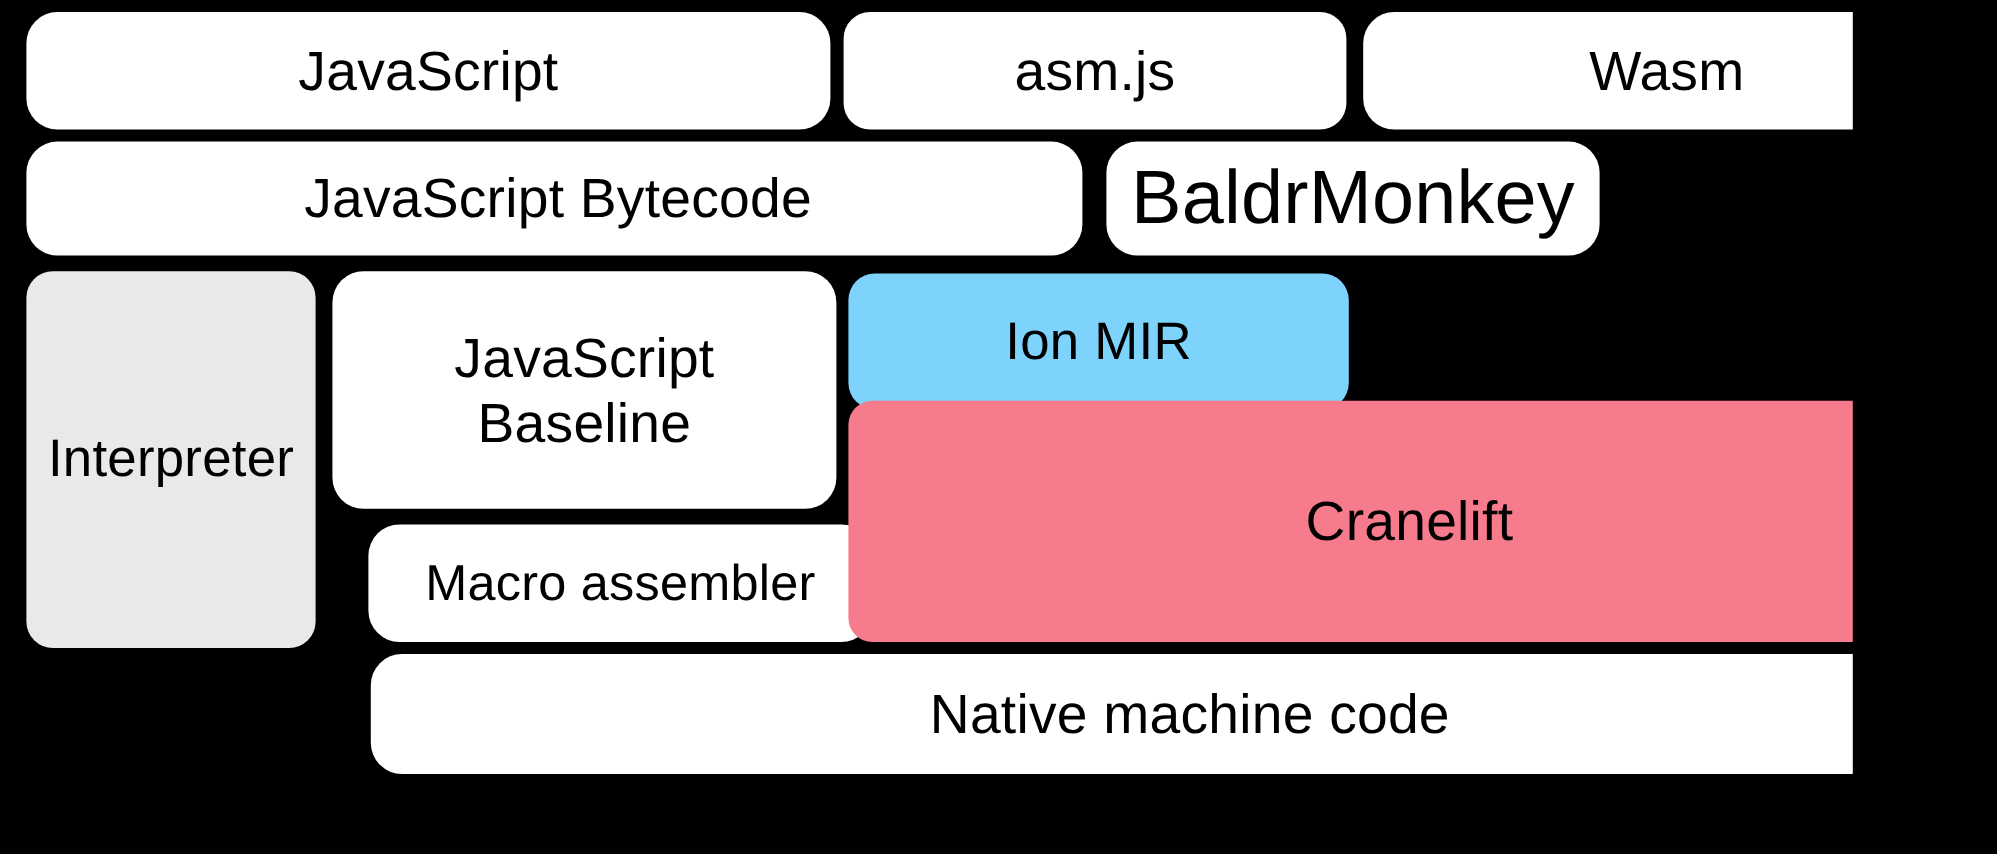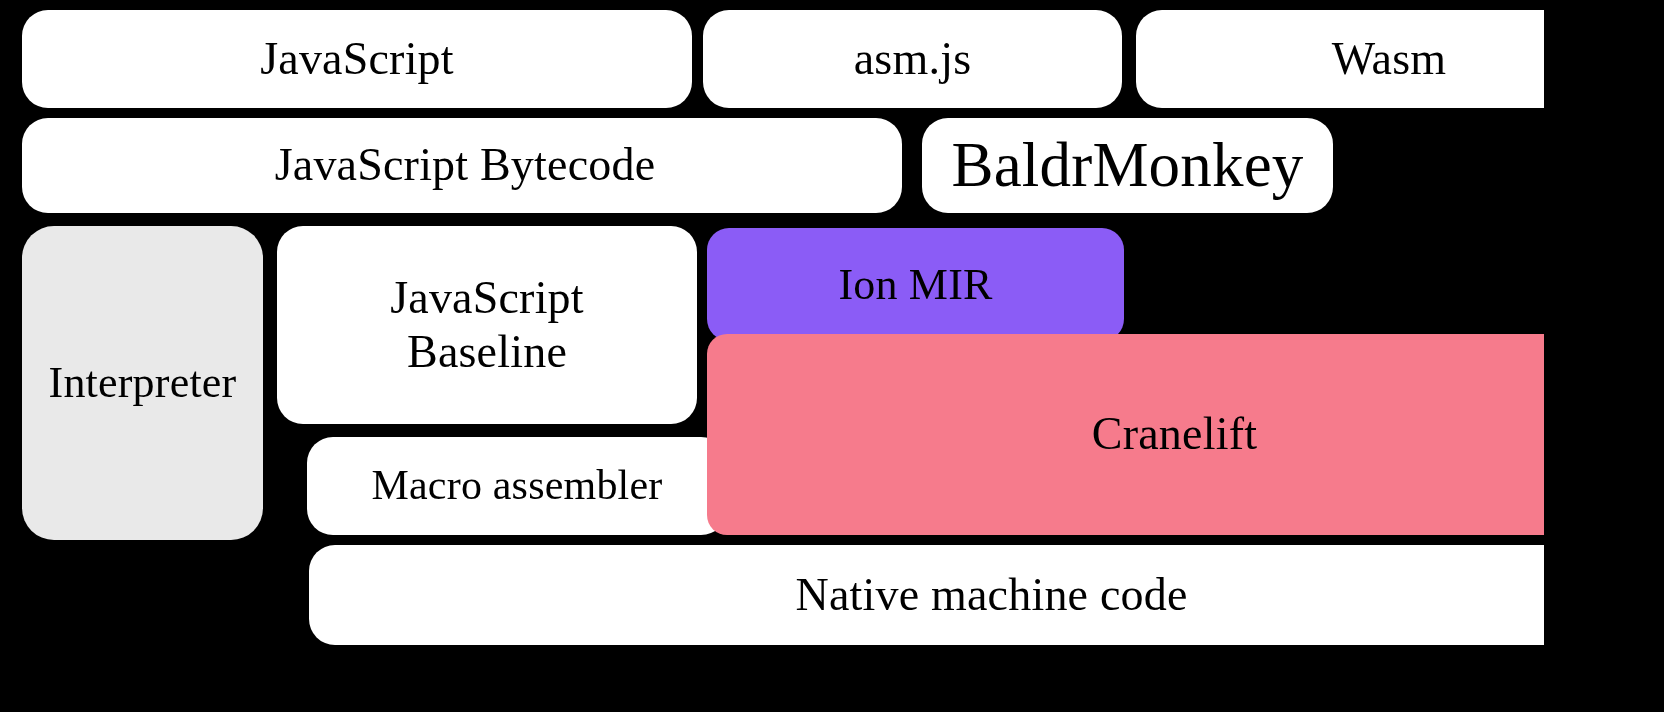--- a/index.html
+++ b/index.html
@@ -7,21 +7,21 @@
     margin: 0;
     padding: 0;
     background: #000000;
   }
   #stage {
     position: relative;
     width: 1544px;
     height: 712px;
     background: #000000;
     overflow: hidden;
-    font-family: Liberation Serif, serif;
+    font-family: Liberation Sans, sans-serif;
   }
   .node {
     position: absolute;
     box-sizing: border-box;
     display: flex;
     align-items: center;
     justify-content: center;
     text-align: center;
     color: #000000;
     background: #ffffff;
@@ -32,34 +32,34 @@
     -webkit-font-smoothing: antialiased;
     padding: 0 10px;
   }
   .node .lbl {
     display: block;
     white-space: pre-line;
   }
 
   
   #n-javascript      { left: 22px;   top: 10px;  width: 670px; height: 98px;  font-size: 46px; }
-  #n-asmjs           { left: 703px;  top: 10px;  width: 419px; height: 98px;  font-size: 46px; }
+  #n-asmjs           { left: 703px;  top: 10px;  width: 419px; height: 98px;  font-size: 46px; border-radius: 22px; }
   #n-wasm            { left: 1136px; top: 10px;  width: 506px; height: 98px;  font-size: 46px; }
 
   
   #n-js-bytecode     { left: 22px;   top: 118px; width: 880px; height: 95px;  font-size: 46px; padding-left: 16px; }
   #n-baldrmonkey     { left: 922px;  top: 118px; width: 411px; height: 95px;  font-size: 63px; }
 
   
   #n-interpreter     { left: 22px;   top: 226px; width: 241px; height: 314px; font-size: 44px;
-                       background: #e9e9e9; border-radius: 32px; }
+                       background: #e9e9e9; border-radius: 22px; }
   #n-js-baseline     { left: 277px;  top: 226px; width: 420px; height: 198px; font-size: 46px; }
   #n-macro-assembler { left: 277px;  top: 437px; width: 420px; height: 98px;  font-size: 42px; margin-left: 30px; }
   #n-ion-mir         { left: 707px;  top: 228px; width: 417px; height: 113px; font-size: 44px;
-                       background: #8b5cf6; border-radius: 22px; }
+                       background: #7dd3fc; border-radius: 22px; }
   #n-cranelift       { left: 707px;  top: 334px; width: 935px; height: 201px; font-size: 46px;
                        background: #f67b8c; border-radius: 20px; }
 
   
   #n-native-code     { left: 277px;  top: 545px; width: 1365px; height: 100px; font-size: 46px; margin-left: 32px; }
 </style>
 </head>
 <body>
 
 <div id="stage">

